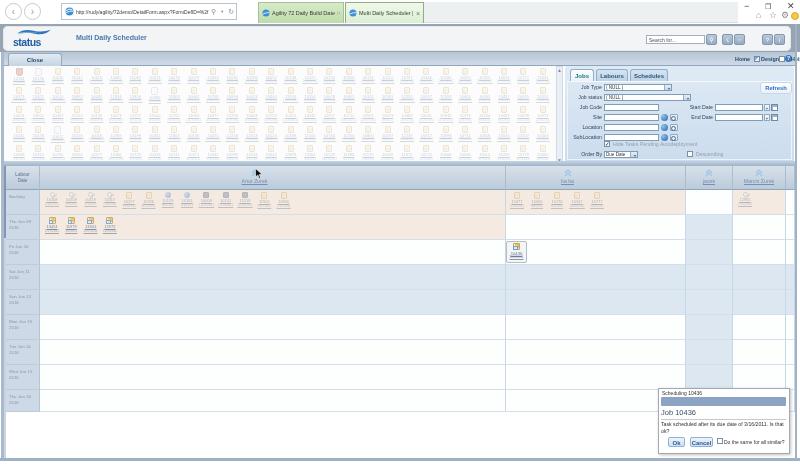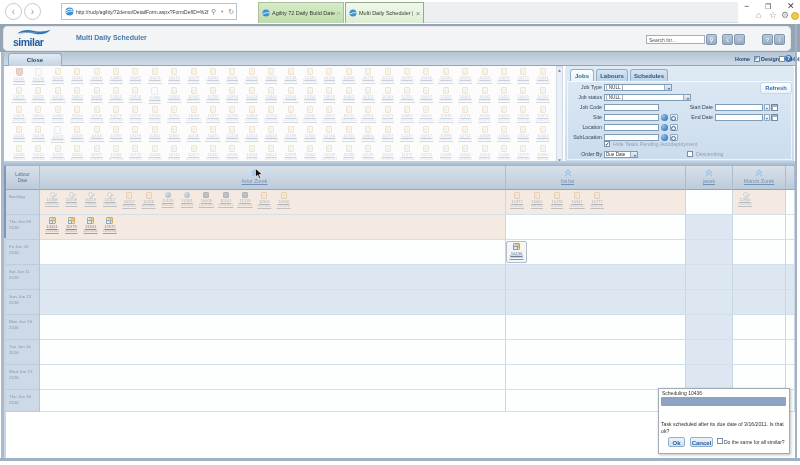--- a/index.html
+++ b/index.html
@@ -193,21 +193,21 @@
     <div class="cmdicon abs" style="left:781px;">⚙</div>
     <div id="smiley" class="abs" style="left:791px;top:12px;"></div>
   </div>
 
   <div id="appbg" class="abs"></div>
   <div id="whitepanel" class="abs"></div>
   <svg id="logo" class="abs" viewBox="0 0 58 13">
     <path d="M2 8 Q12 0 28 3.5 Q44 7 56 2 Q46 12 30 8.5 Q14 5 2 8Z" fill="#2e77b8"></path>
     <path d="M4 9 Q18 4 34 7" stroke="#93abc2" stroke-width="0.8" fill="none"></path>
   </svg>
-  <div id="logotext" class="abs">similar</div>
+  <div id="logotext" class="abs">status</div>
   <div id="apptitle" class="abs">Multi Daily Scheduler</div>
   <div id="searchbox" class="abs">Search for...</div>
   <div class="hbtn abs" style="left:706px;">⚲</div>
   <div class="hbtn abs" style="left:722px;">☇</div>
   <div class="hbtn abs" style="left:734px;">○</div>
   <div class="hbtn abs" style="left:762px;">?</div>
   <div class="hbtn abs" style="left:774px;">i</div>
 
   <div id="toolbar" class="abs"></div>
   <div id="closetab" class="abs">Close</div>
@@ -539,20 +539,21 @@
     <path d="M0.5 0.5 L0.5 9 L2.8 7 L4.2 10.5 L5.6 9.9 L4.2 6.6 L7.2 6.4 Z" fill="#111" stroke="#fff" stroke-width="0.6"></path>
   </svg>
 
   <div id="bleft" class="abs"></div>
   <div id="bright" class="abs"></div>
   <div id="bbottom" class="abs"></div>
 
   <div id="dialog" class="abs"></div>
   <div id="dlg-title" class="abs">Scheduling 10436</div>
   <div id="dlg-bar" class="abs"></div>
+  <div id="dlg-job" class="abs">Job 10436</div>
   <div id="dlg-msg" class="abs">Task scheduled after its due date of 3/16/2011. Is that ok?</div>
   <div class="dlg-btn abs" style="left:668px;width:17px;">Ok</div>
   <div class="dlg-btn abs" style="left:690px;width:23px;">Cancel</div>
   <div id="dlg-check" class="abs"></div>
   <div id="dlg-chklabel" class="abs">Do the same for all similar?</div>
 
 <div class="gtask" style="left: 42.5px; top: 192px;"><span class="micon slash"></span><span class="num">10108</span><span class="due">6/26/2011</span></div>
     <div class="gtask" style="left: 61.8px; top: 192px;"><span class="micon slash"></span><span class="num">10109</span><span class="due">1/9/2011</span></div>
     <div class="gtask" style="left: 81.1px; top: 192px;"><span class="micon slash"></span><span class="num">10119</span><span class="due">1/1/2011</span></div>
     <div class="gtask" style="left: 100.4px; top: 192px;"><span class="micon slash"></span><span class="num">10117</span><span class="due">1/24/2011</span></div>

